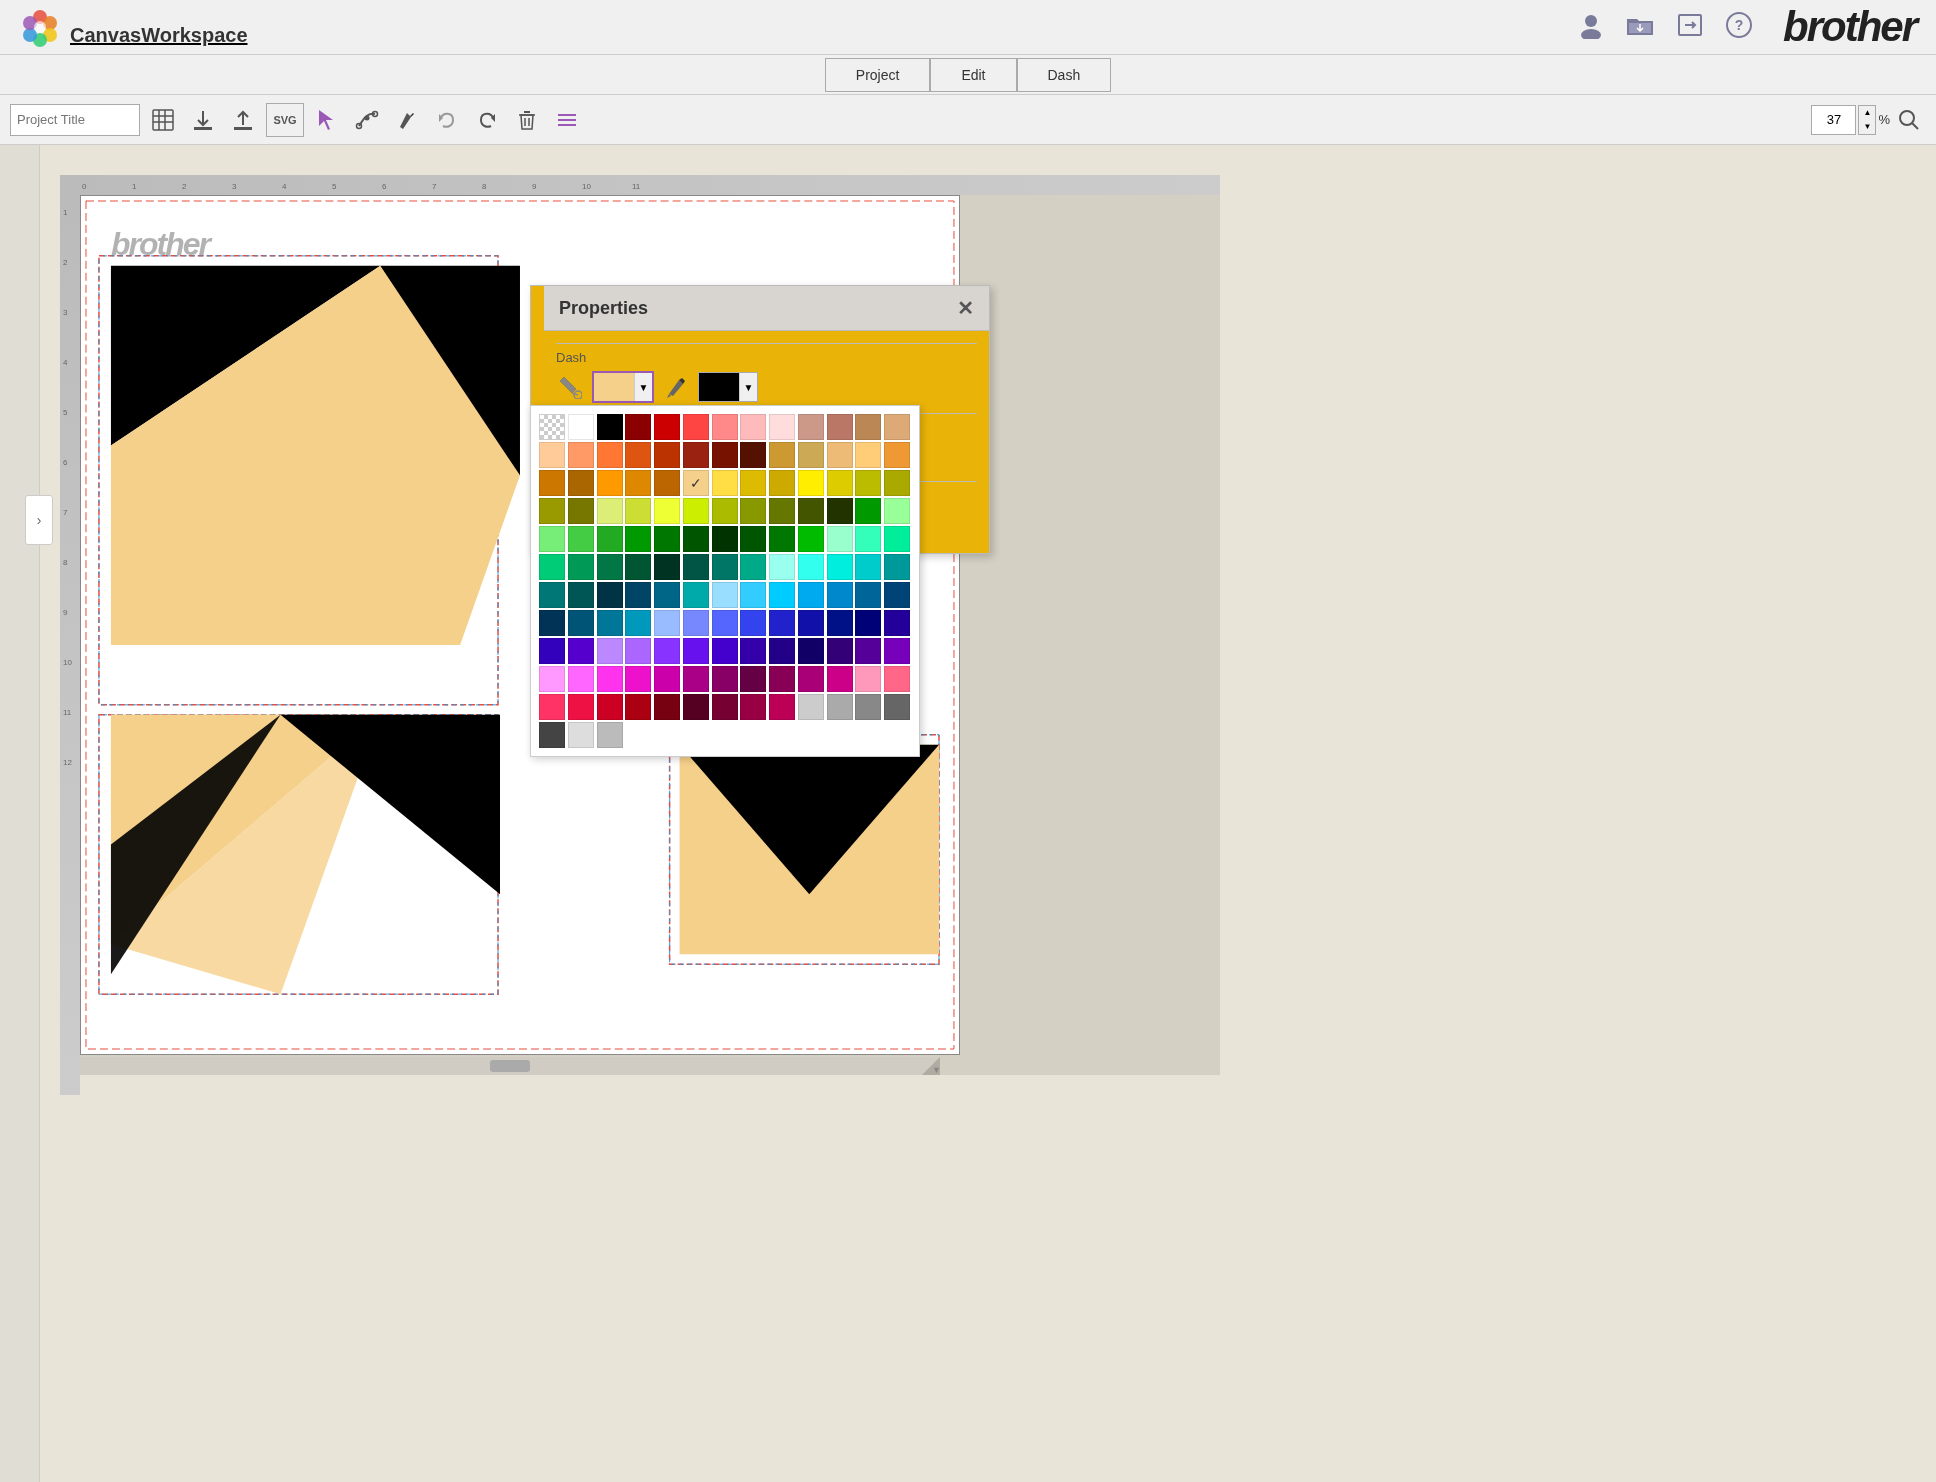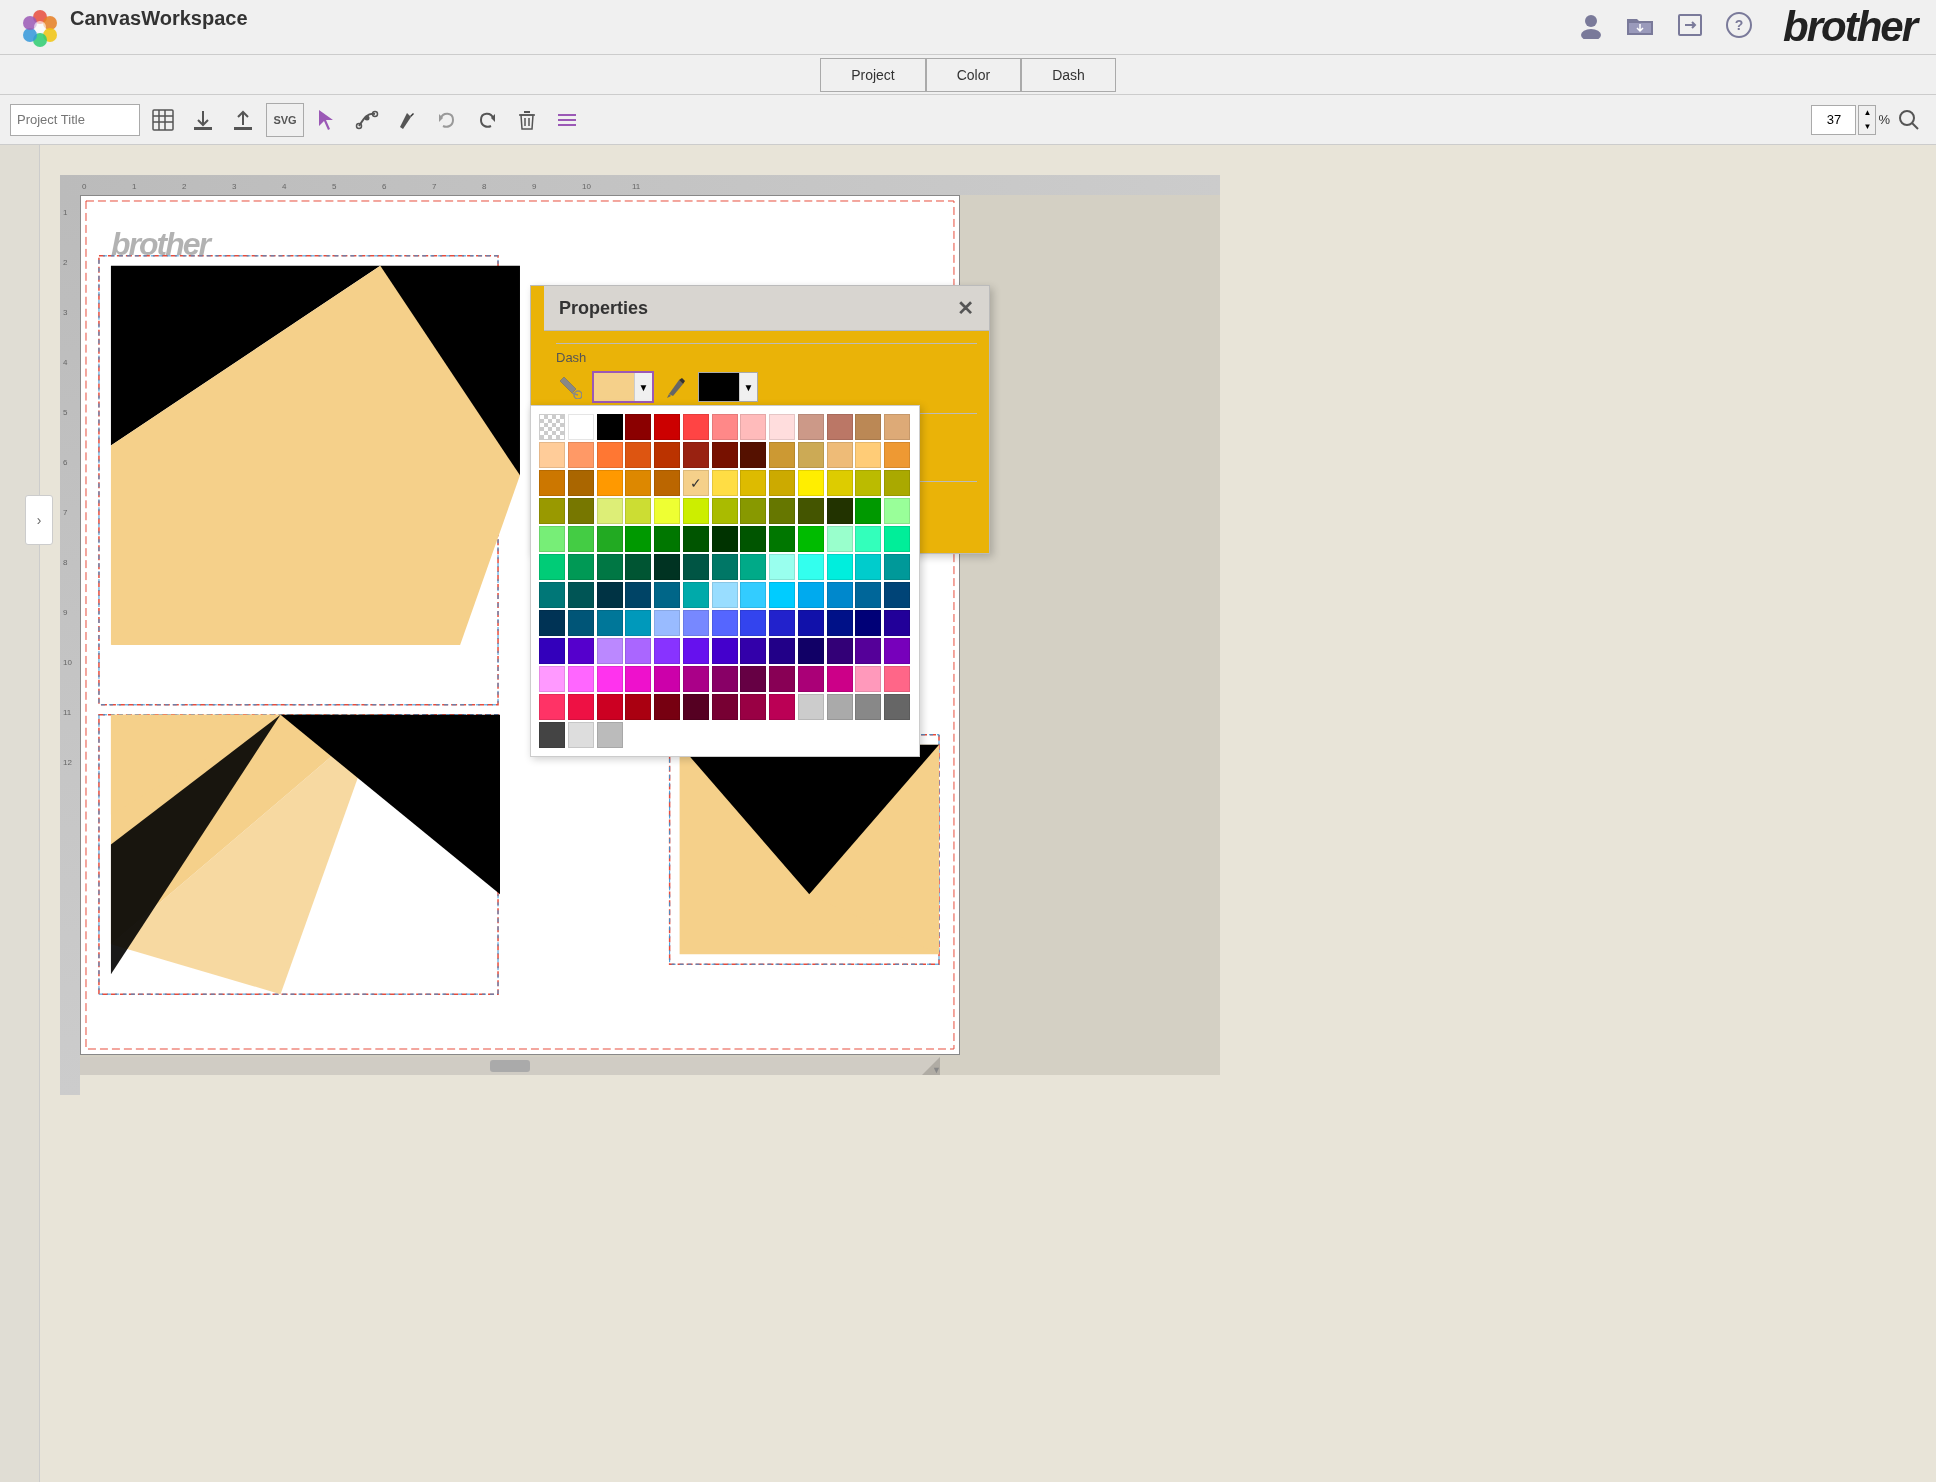--- a/index.html
+++ b/index.html
@@ -10,22 +10,23 @@
       background: #f0f0f0;
       height: 55px;
       display: flex;
       align-items: center;
       padding: 0 20px;
       border-bottom: 1px solid #ccc;
       position: relative;
     }
     #logo-area {
       display: flex;
-      align-items: flex-start;
+      align-items: flex-end;
       gap: 10px;
+      text-decoration: underline;
     }
     #top-icons {
       position: absolute;
       right: 20px;
       display: flex;
       align-items: center;
       gap: 20px;
     }
     .top-icon-btn {
       background: none;
@@ -464,21 +465,21 @@
         <circle cx="14" cy="14" r="12" fill="none" stroke="#7a7a9a" stroke-width="2"></circle>
         <text x="14" y="19" text-anchor="middle" font-size="14" font-weight="bold" fill="#7a7a9a">?</text>
       </svg>
     </button>
     <span id="brand-logo" style="font-size:42px;font-weight:900;color:#222;font-style:italic;letter-spacing:-2px;margin-left:10px;">brother</span>
   </div>
 </div>
 
 <div id="menubar">
   <button class="menu-item">Project</button>
-  <button class="menu-item">Color</button>
+  <button class="menu-item">Edit</button>
   <button class="menu-item">Dash</button>
 </div>
 
 <div id="toolbar">
   <input type="text" id="project-title-input" placeholder="Project Title" style="">
 
   <button class="toolbar-btn">
     <svg width="24" height="24" viewBox="0 0 24 24">
       <rect x="2" y="2" width="20" height="20" rx="1" fill="none" stroke="#555" stroke-width="1.5"></rect>
       <line x1="2" y1="8" x2="22" y2="8" stroke="#555" stroke-width="1.5"></line>

